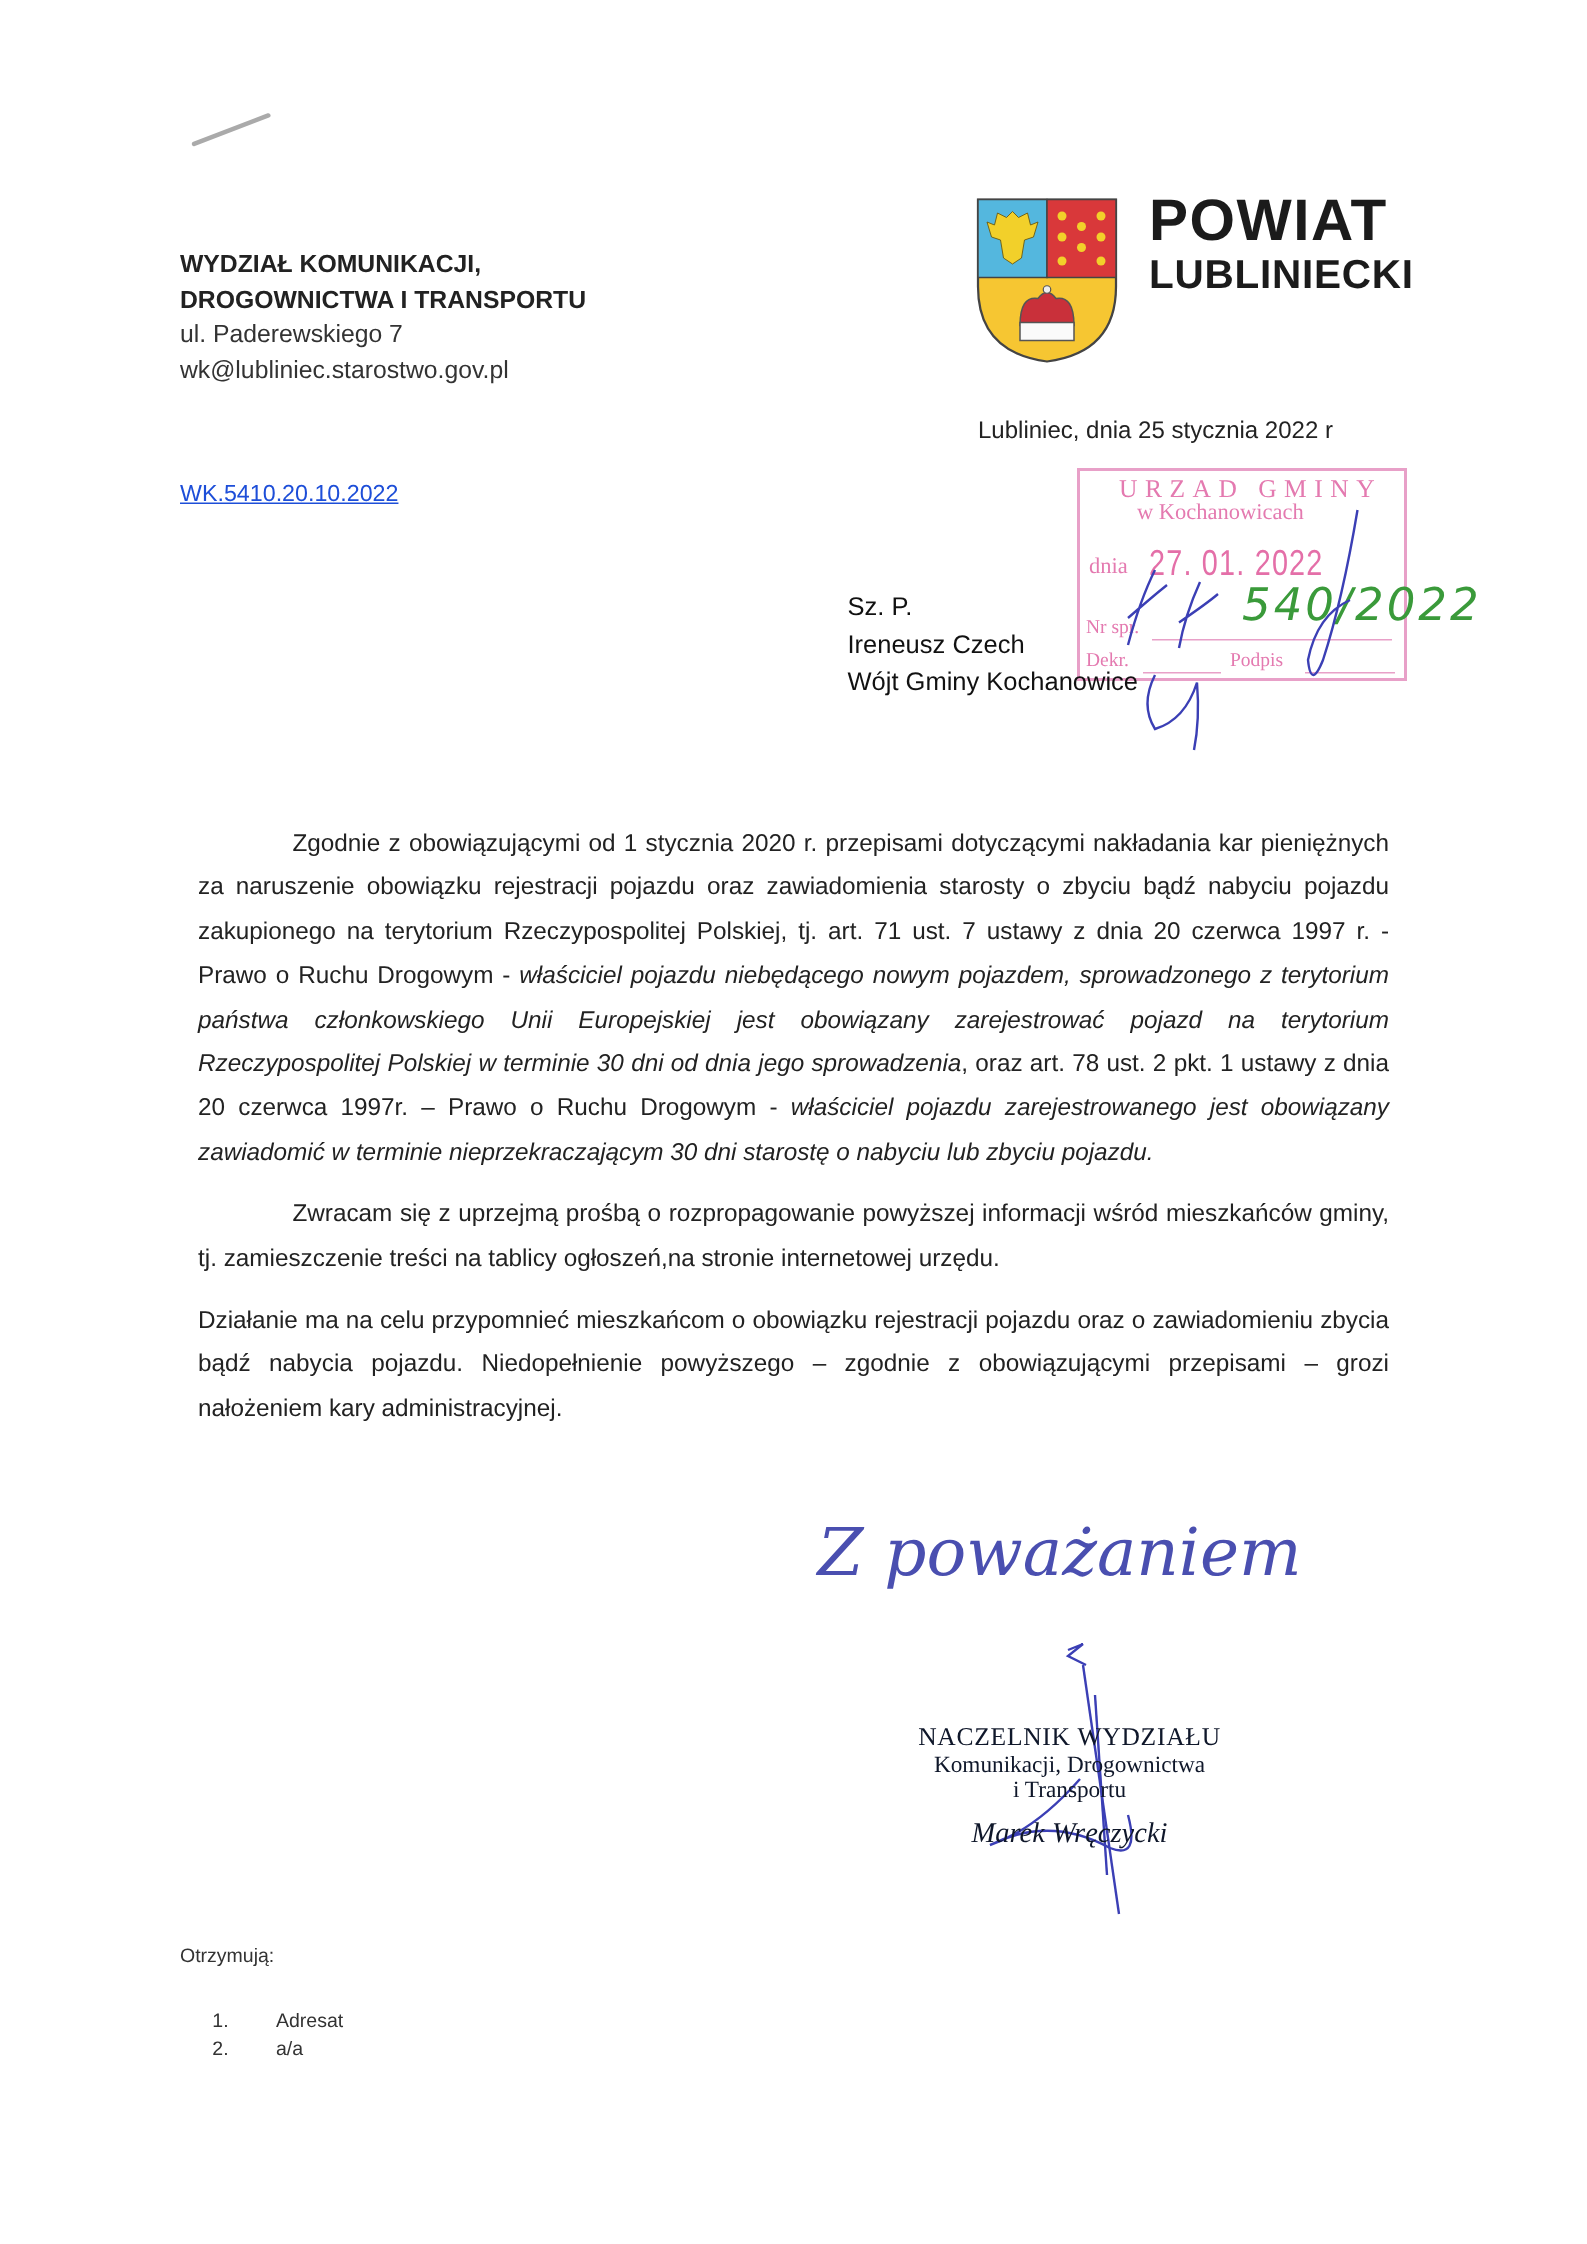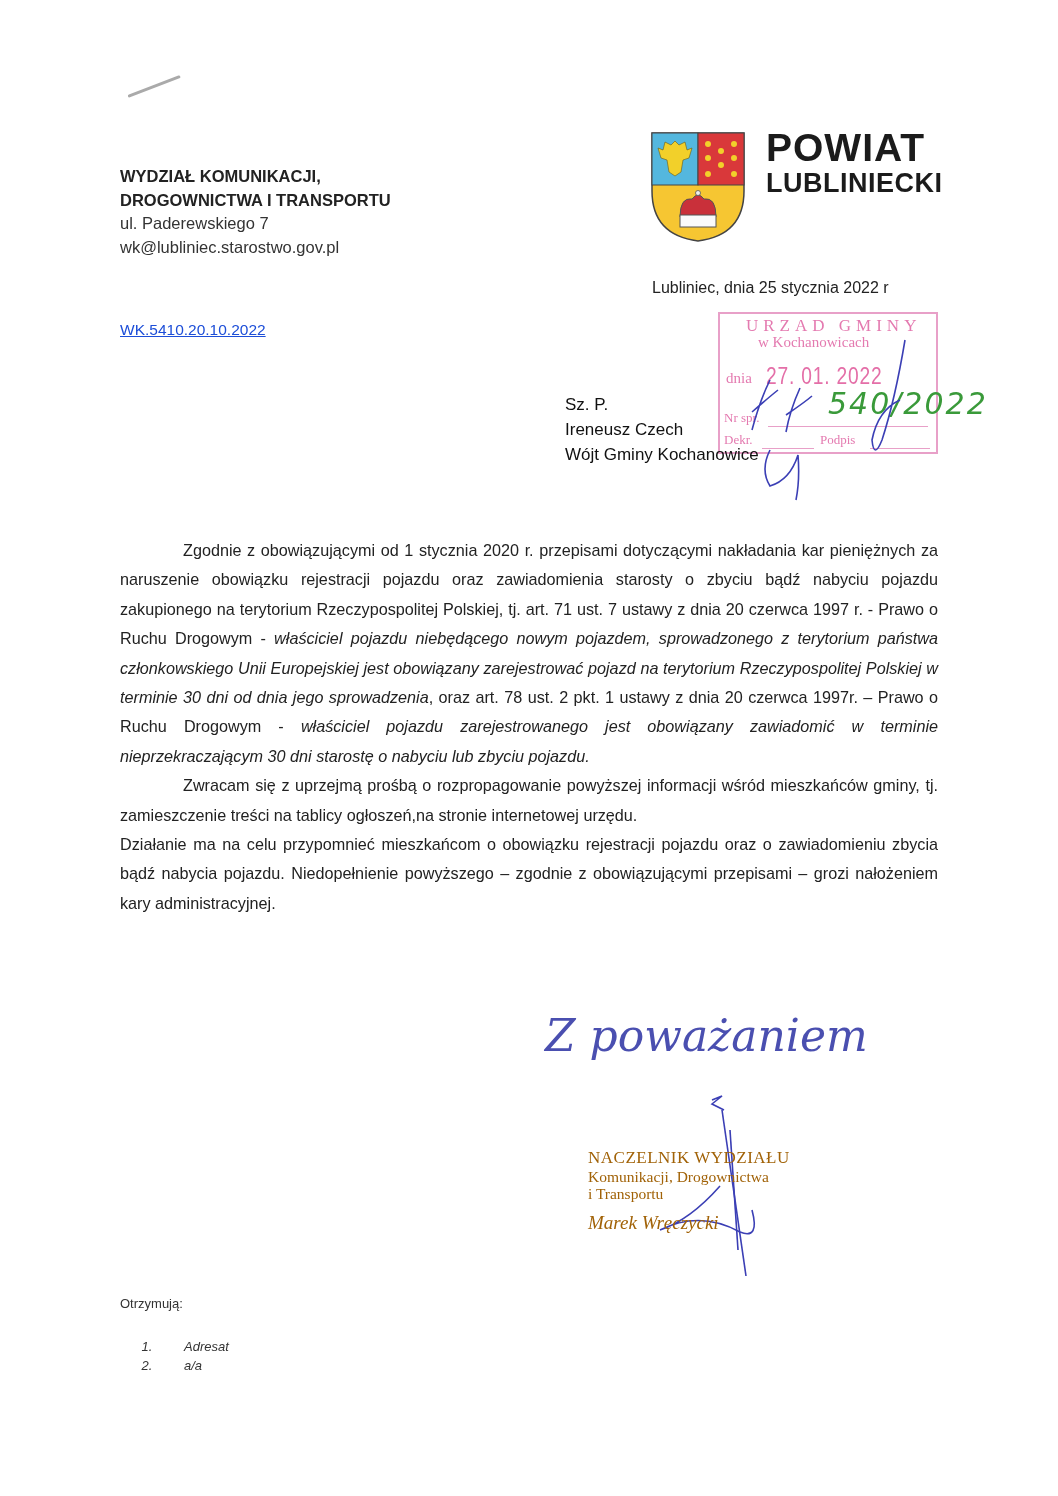--- a/index.html
+++ b/index.html
@@ -24,31 +24,31 @@
   .stamp .l2 { position: absolute; left: 38px; top: 20px; font-size: 15px; }
   .stamp .l3 { position: absolute; left: 6px; top: 56px; font-size: 15px; }
   .stamp .datev { position: absolute; left: 46px; top: 48px; font-size: 24px; color: #e46fa8; letter-spacing: 1px;
                   font-family: "Liberation Sans Narrow","Liberation Sans", sans-serif; transform: scaleX(0.8); transform-origin: left; }
   .stamp .l4 { position: absolute; left: 4px; top: 96px; font-size: 13px; }
   .stamp .l5 { position: absolute; left: 4px; top: 118px; font-size: 13px; }
   .stamp .line { position: absolute; border-bottom: 1px solid #e8a0c8; height: 0; }
   .hand-green { left: 828px; top: 386px; font-size: 30px; color: #3a9a3a; font-family: "DejaVu Sans", sans-serif;
                 font-style: italic; letter-spacing: 2px; }
   .body { left: 120px; top: 536px; width: 818px; font-size: 16.2px; line-height: 29.4px; color: #222; text-align: justify; }
-  .body p { margin: 0; }
+  .body p { margin: 12px; }
   .body .indent { text-indent: 63px; }
   .body i { font-style: italic; }
   .closing { left: 545px; top: 1010px; font-size: 44px; color: #4a4fb0; font-family: "DejaVu Serif", serif; font-style: italic; }
-  .sig-stamp { left: 588px; top: 1148px; font-family: "Liberation Serif", serif; color: #a16207; text-align: left; width: 250px; }
+  .sig-stamp { left: 588px; top: 1148px; font-family: "Liberation Serif", serif; color: #0f172a; text-align: center; width: 250px; }
   .sig-stamp .a { font-size: 17px; letter-spacing: 0.5px; line-height: 20px; }
   .sig-stamp .b { font-size: 15.5px; line-height: 17px; }
   .sig-stamp .c { font-size: 15.5px; line-height: 17px; }
   .sig-stamp .d { font-size: 19px; font-style: italic; margin-top: 10px; }
   .footer { left: 120px; top: 1296px; font-size: 13px; color: #333; }
-  .footer ol { margin: 26px 0 4px 0; padding-left: 36px; line-height: 19px; font-style: italic; }
+  .footer ol { margin: 26px 0 4px 0; padding-left: 36px; line-height: 19px; }
   .footer li { padding-left: 28px; }
   svg.overlay { position: absolute; left: 0; top: 0; pointer-events: none; }
 </style>
 </head>
 <body>
 
 <div class="abs staple"></div>
 
 <div class="abs sender">
   <div class="bold">WYDZIAŁ KOMUNIKACJI,</div>

